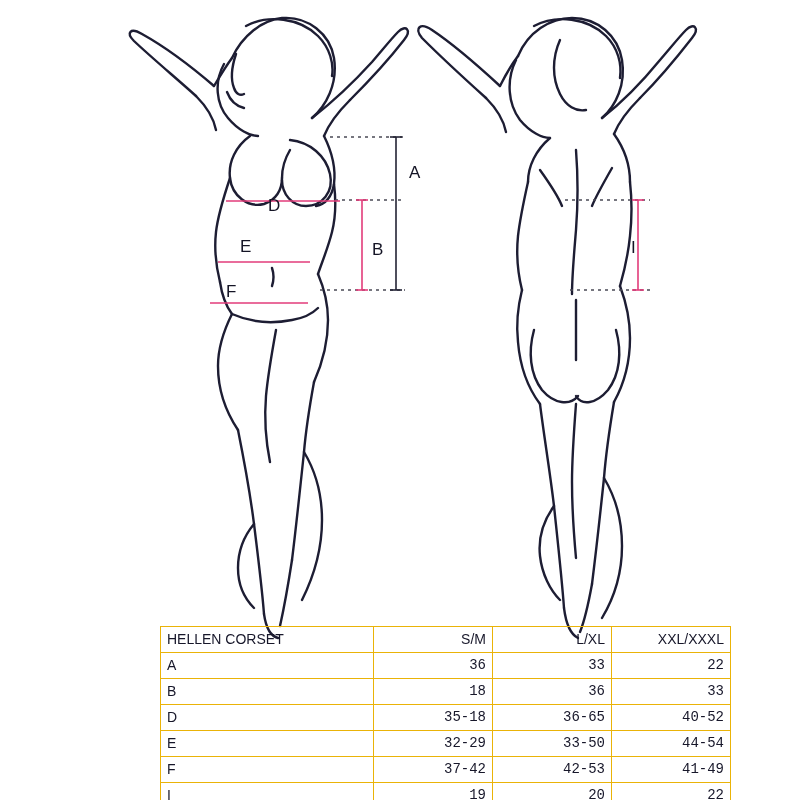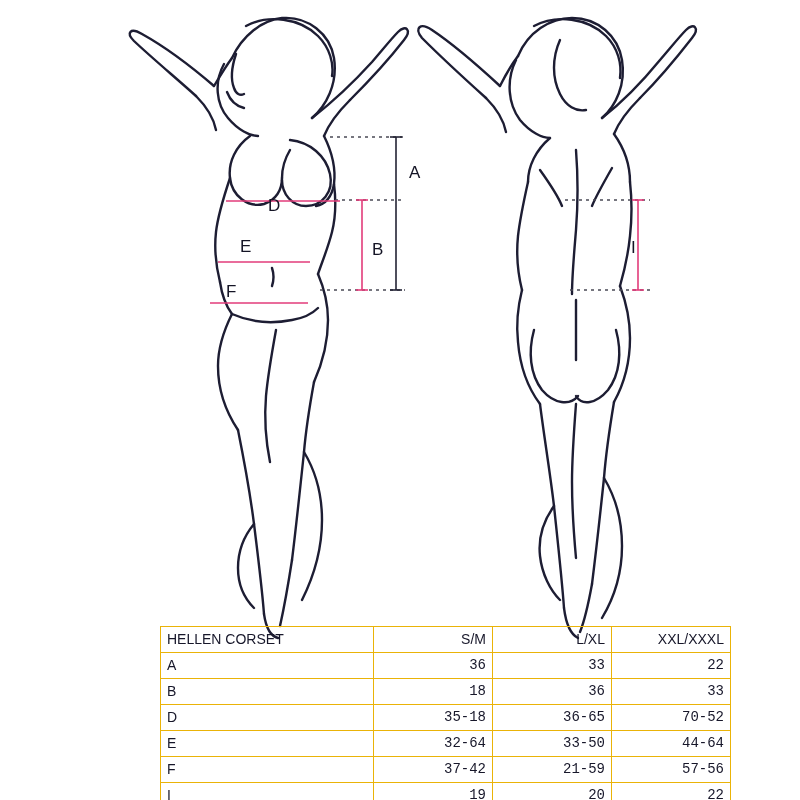--- a/index.html
+++ b/index.html
@@ -251,33 +251,33 @@
         <tr>
           <td class="row-label">B</td>
           <td class="val">18</td>
           <td class="val">36</td>
           <td class="val">33</td>
         </tr>
         <tr>
           <td class="row-label">D</td>
           <td class="val">35-18</td>
           <td class="val">36-65</td>
-          <td class="val">70-52</td>
+          <td class="val">40-52</td>
         </tr>
         <tr>
           <td class="row-label">E</td>
-          <td class="val">32-64</td>
+          <td class="val">32-29</td>
           <td class="val">33-50</td>
-          <td class="val">44-64</td>
+          <td class="val">44-54</td>
         </tr>
         <tr>
           <td class="row-label">F</td>
           <td class="val">37-42</td>
-          <td class="val">21-59</td>
-          <td class="val">57-56</td>
+          <td class="val">42-53</td>
+          <td class="val">41-49</td>
         </tr>
         <tr>
           <td class="row-label">I</td>
           <td class="val">19</td>
           <td class="val">20</td>
           <td class="val">22</td>
         </tr>
       </tbody>
     </table>
   </div>

